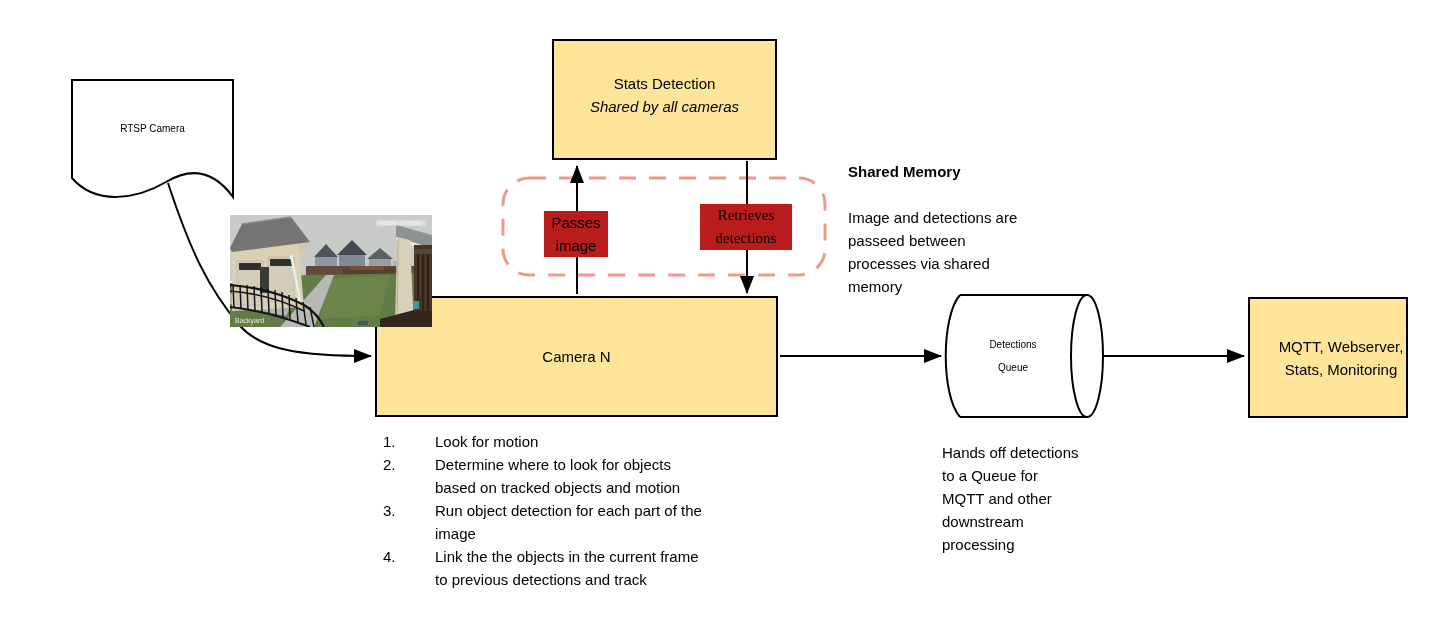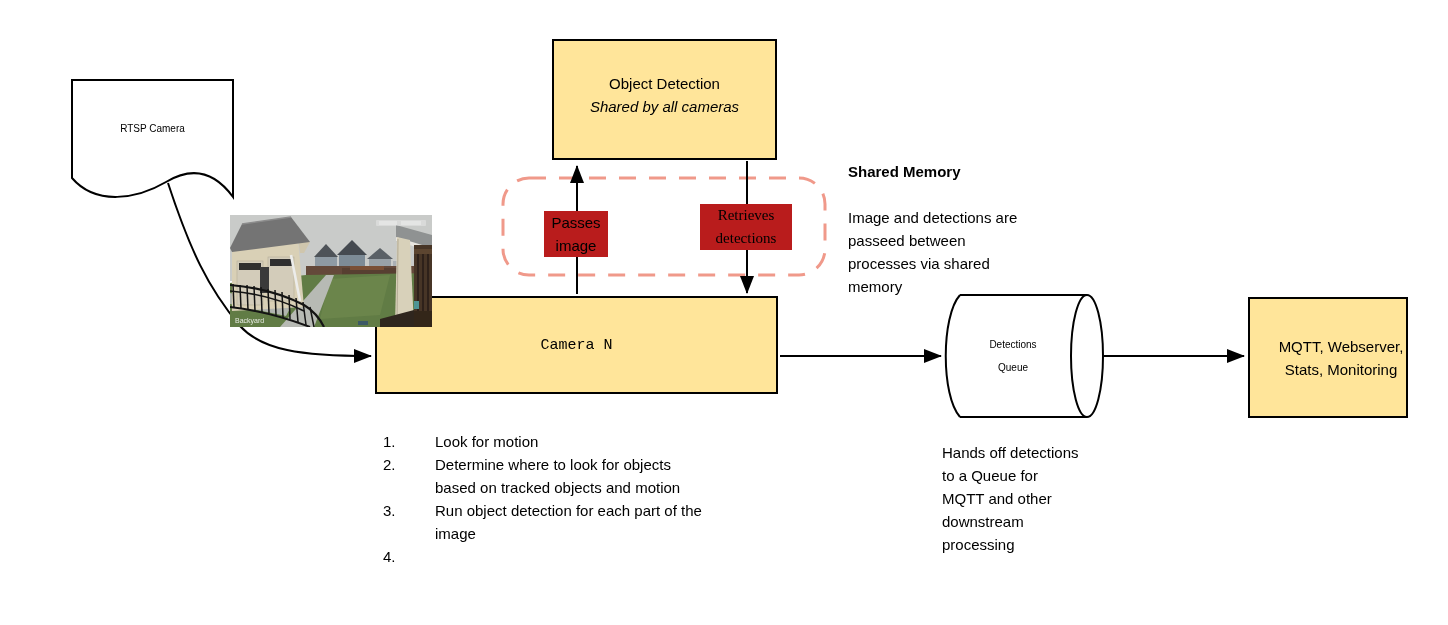--- a/index.html
+++ b/index.html
@@ -83,38 +83,38 @@
       <path d="M960,295 H1087 M960,417 H1087" fill="none" stroke="#000" stroke-width="2"></path>
       <path d="M960,295 C941,316 941,396 960,417" fill="#ffffff" stroke="#000" stroke-width="2"></path>
       <ellipse cx="1087" cy="356" rx="16" ry="61" fill="#ffffff" stroke="#000" stroke-width="2"></ellipse>
     </g>
   </svg>
 
   <div class="shape-label" style="left:72px;top:117px;width:161px;">RTSP Camera</div>
 
 
   <div class="yellow-box" style="left:552px;top:39px;width:225px;height:121px;padding-bottom:10px;">
-    <div>Object Detection</div>
+    <div>Stats Detection</div>
     <div class="subtitle">Shared by all cameras</div>
   </div>
 
   <div class="edge-label" style="left:544px;top:211px;width:64px;">Passes
 image</div>
   <div class="edge-label" style="left:700px;top:204px;width:92px;font-family:Liberation Serif, serif;">Retrieves
 detections</div>
 
   <div class="note" style="left:848px;top:137px;width:230px;">
     <div class="bold">Shared Memory</div>
     <div>Image and detections are
 passeed between
 processes via shared
 memory</div>
   </div>
 
-  <div class="yellow-box" style="left:375px;top:296px;width:403px;height:98px;font-family:Liberation Mono, monospace;">
+  <div class="yellow-box" style="left:375px;top:296px;width:403px;height:121px;">
     <div>Camera N</div>
   </div>
 
   <div class="steps">
 
       <div class="step-row">
         <span class="step-num">1.</span>
         <span class="step-text">Look for motion</span>
       </div>
 
@@ -125,20 +125,22 @@
       </div>
 
       <div class="step-row">
         <span class="step-num">3.</span>
         <span class="step-text">Run object detection for each part of the
 image</span>
       </div>
 
       <div class="step-row">
         <span class="step-num">4.</span>
+        <span class="step-text">Link the the objects in the current frame
+to previous detections and track</span>
       </div>
     </div>
 
   <div class="shape-label" style="left:950px;top:333px;width:126px;z-index:2;">Detections
 Queue</div>
 
   <div class="note" style="left:942px;top:441px;width:200px;">Hands off detections
 to a Queue for
 MQTT and other
 downstream

